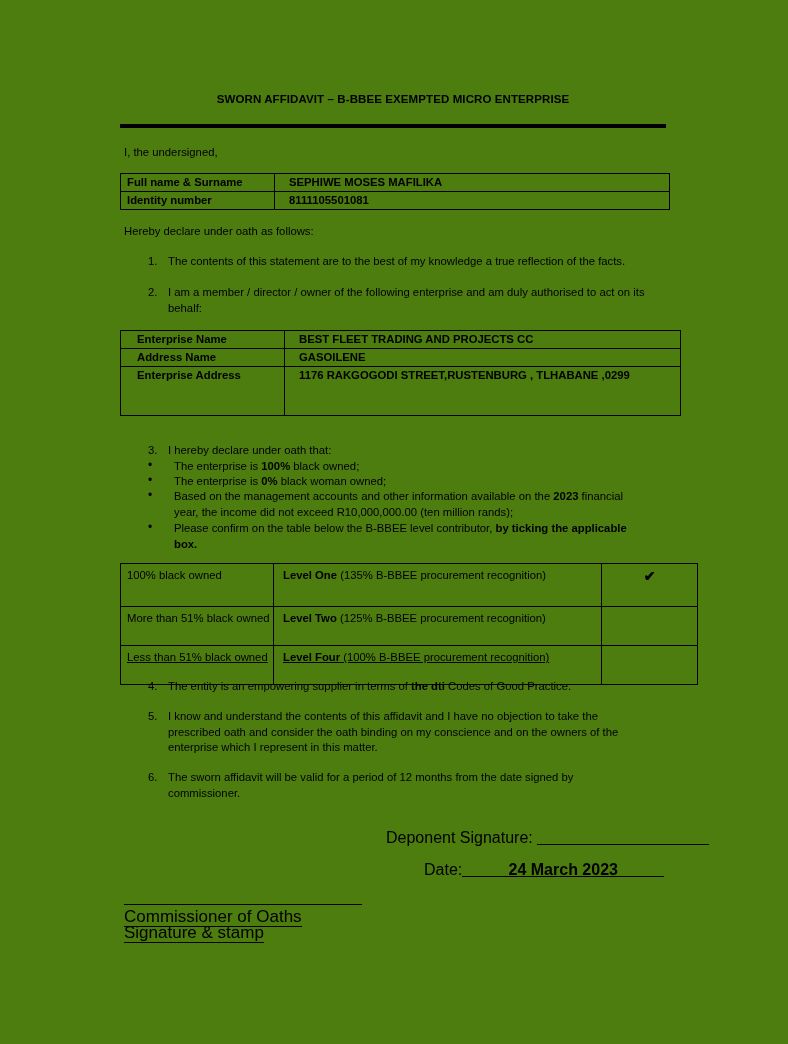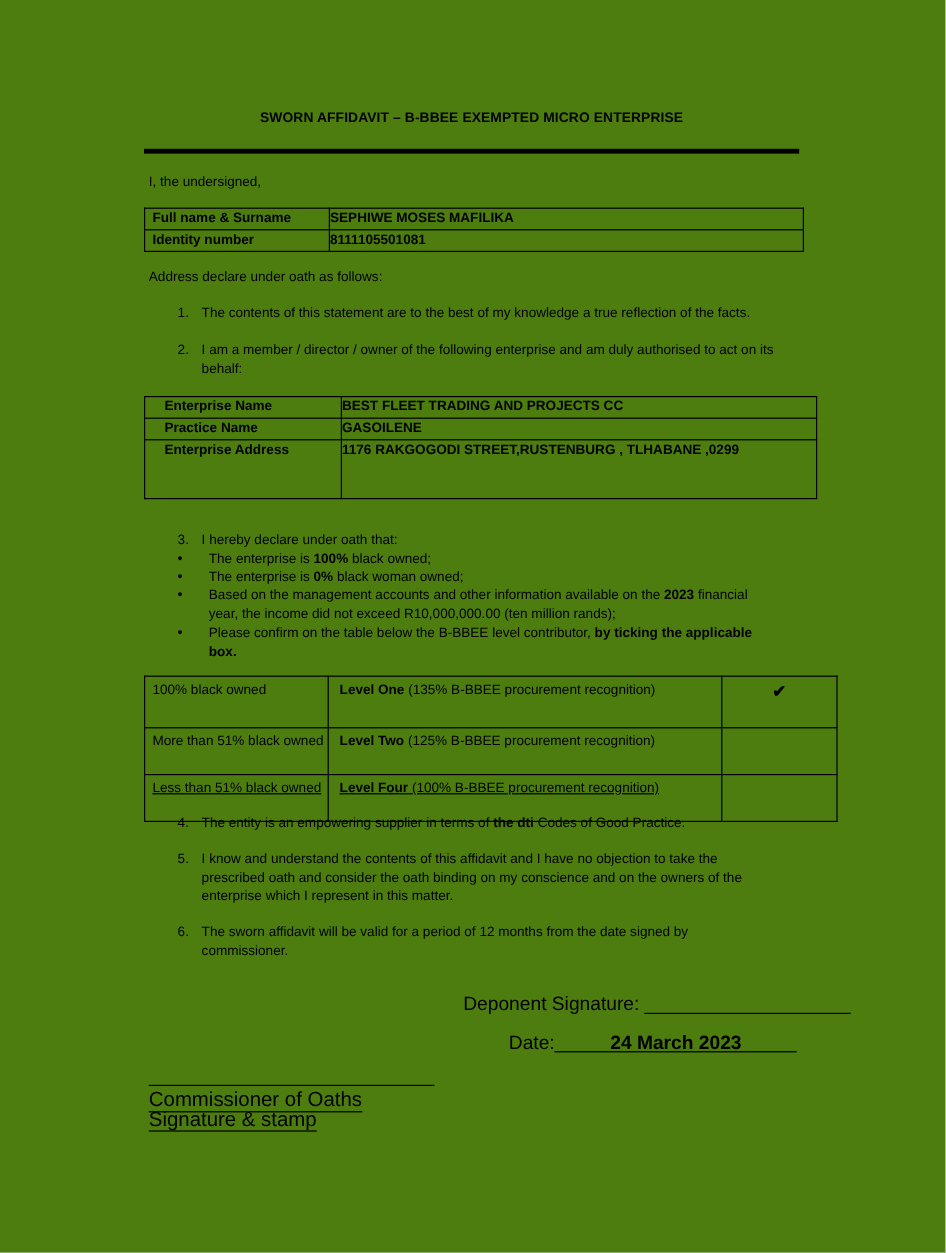--- a/index.html
+++ b/index.html
@@ -57,21 +57,21 @@
     font-size: 11.3px;
     table-layout: fixed;
   }
   .tbl td {
     border: 1.3px solid #000;
     padding: 1px 0 1px 6px;
     vertical-align: top;
     line-height: 15px;
   }
   .tbl td.lbl { font-weight: bold; }
-  .tbl td.val { font-weight: bold; padding-left: 0; }
+  .tbl td.val { font-weight: bold; padding-left: 14px; }
 
   
   #identity-table { left: 120px; top: 173px; width: 550px; }
   #identity-table td.lbl { width: 147px; }
 
   
   #enterprise-table { left: 120px; top: 330px; width: 561px; }
   #enterprise-table td.lbl { width: 147px; padding-left: 16px; }
   #enterprise-table tr.addr td { height: 46px; }
 
@@ -176,40 +176,40 @@
       <td class="lbl">Full name &amp; Surname</td>
       <td class="val">SEPHIWE MOSES MAFILIKA</td>
     </tr>
     <tr>
       <td class="lbl">Identity number</td>
       <td class="val">8111105501081</td>
     </tr>
   </tbody>
     </table>
 
-  <div class="para" style="left:124px; top:224px;">Address declare under oath as follows:</div>
+  <div class="para" style="left:124px; top:224px;">Hereby declare under oath as follows:</div>
 
   <div class="numitem" style="left:148px; top:254px; width:512px;">
     <span class="num">1.</span>
     <span class="txt">The contents of this statement are to the best of my knowledge a true reflection of the facts.</span>
   </div>
 
   <div class="numitem" style="left:148px; top:285px; width:512px;">
     <span class="num">2.</span>
     <span class="txt">I am a member / director / owner of the following enterprise and am duly authorised to act on its behalf:</span>
   </div>
 
   <table class="tbl" id="enterprise-table">
     <tbody>
         <tr>
       <td class="lbl">Enterprise Name</td>
       <td class="val">BEST FLEET TRADING AND PROJECTS CC</td>
     </tr>
     <tr>
-      <td class="lbl">Practice Name</td>
+      <td class="lbl">Address Name</td>
       <td class="val">GASOILENE</td>
     </tr>
     <tr class="addr">
       <td class="lbl">Enterprise Address</td>
       <td class="val">1176 RAKGOGODI STREET,RUSTENBURG , TLHABANE ,0299</td>
     </tr>
   </tbody>
     </table>
 
   <div class="numitem" style="left:148px; top:443px; width:512px;">

